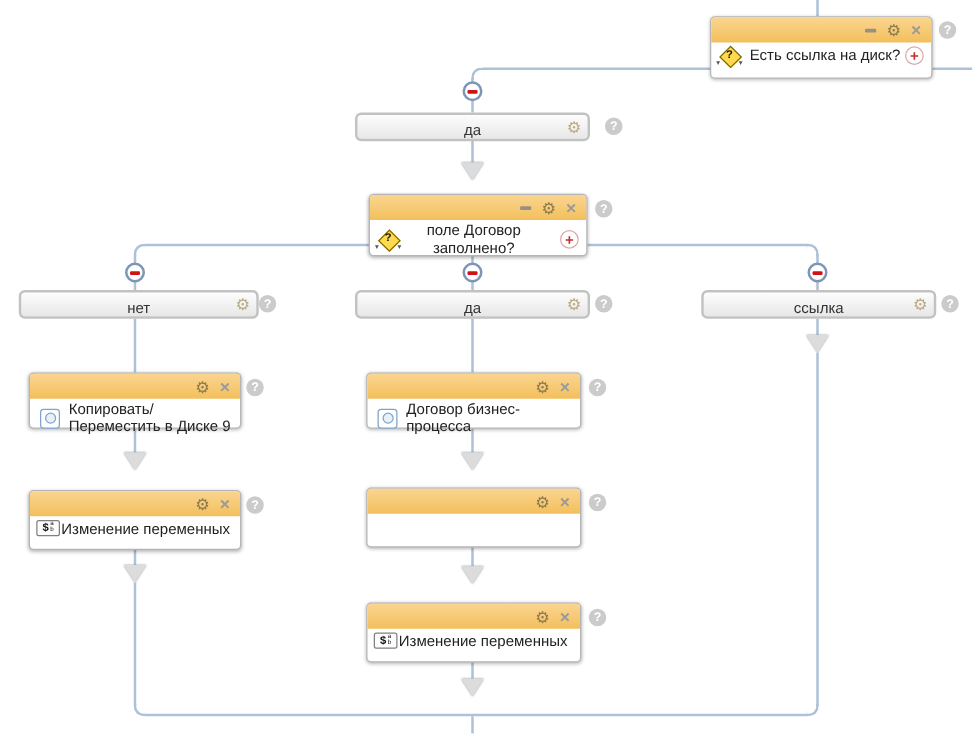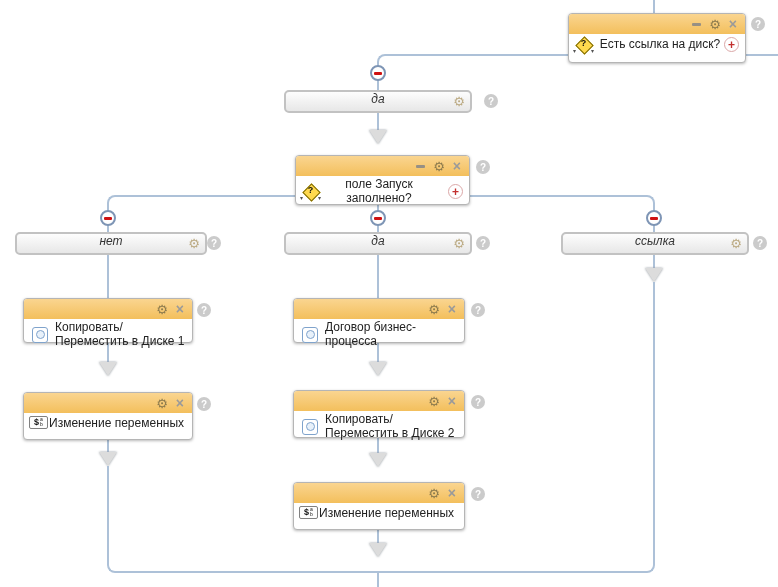--- a/index.html
+++ b/index.html
@@ -24,22 +24,22 @@
   .gear{color:#8d7b4d;font-size:13px;line-height:1;cursor:pointer;}
   .close{color:#9a9a9a;font-size:14px;font-weight:bold;line-height:1;cursor:pointer;}
   .body{display:flex;align-items:center;padding:2px 6px;font-size:12px;color:#222;line-height:1.15;}
   .body.setvar{display:block;position:relative;padding:4px 4px 2px 25px;}
   .cond-text{flex:1;text-align:center;}
   .cond-text.wrap{max-width:112px;}
   .plusbtn{width:15px;height:15px;box-sizing:border-box;border:1px solid #dba8a8;border-radius:50%;
            background:#fff;color:#c3302f;font-size:12px;font-weight:bold;display:flex;flex:none;
            align-items:center;justify-content:center;margin-left:auto;cursor:pointer;line-height:1;}
   .cbox{position:absolute;height:23px;background:linear-gradient(180deg,#fdfdfd,#e7e7e7);
-        border:2px solid #c2c2c2;border-radius:5px;display:flex;align-items:flex-start;
-        justify-content:center;font-size:12px;color:#333;box-sizing:border-box;cursor:pointer;font-style:italic;}
+        border:2px solid #c2c2c2;border-radius:5px;display:flex;align-items:flex-end;
+        justify-content:center;font-size:12px;color:#333;box-sizing:border-box;cursor:pointer;}
   .cbox .gear{position:absolute;right:5px;top:3px;color:#bcab84;}
   .help{position:absolute;width:14px;height:14px;border-radius:50%;background:#cbcbcb;color:#fff;
         font-size:10px;font-weight:bold;display:flex;align-items:center;justify-content:center;cursor:pointer;}
   .minus{position:absolute;width:16px;height:16px;box-sizing:border-box;border:2px solid #7e95b5;
          border-radius:50%;background:#fff;display:flex;align-items:center;justify-content:center;cursor:pointer;}
   .minus .bar{width:8px;height:3px;background:#cf1212;border-radius:1px;}
   .dia{position:relative;width:17px;height:17px;flex:none;margin-right:4px;}
   .dia .d{position:absolute;left:3px;top:3px;width:11px;height:11px;background:#ffd94e;
           border:1px solid #7d6a00;transform:rotate(45deg);}
   .dia .q{position:absolute;left:0;top:2px;width:17px;text-align:center;font-size:9px;font-weight:bold;color:#111;}
@@ -145,21 +145,21 @@
       <span class="gear">⚙</span>
       <span class="close">×</span>
     </div>
     <div class="body">
       <span class="dia">
         <span class="d"></span>
           <span class="q">?</span>
         <span class="t1">▾</span>
           <span class="t2">▾</span>
       </span>
-      <span class="cond-text wrap">поле Запуск заполнено?</span>
+      <span class="cond-text wrap">поле Договор заполнено?</span>
       <span class="plusbtn">+</span>
     </div>
   </div>
   <div class="help" style="left:476px;top:160px">?</div>
 
   <div class="cbox" style="left:15px;top:232px;width:192px">
     <span>нет</span>
     <span class="gear">⚙</span>
   </div>
   <div class="help" style="left:207px;top:236px">?</div>
@@ -178,21 +178,21 @@
 
   <div class="node" style="left:23px;top:298px;width:170px;height:45px">
     <div class="hdr">
       <span class="gear">⚙</span>
       <span class="close">×</span>
     </div>
     <div class="body">
       <span class="sq">
           <i></i>
         </span>
-      <span>Копировать/Переместить в Диске 1</span>
+      <span>Копировать/Переместить в Диске 9</span>
     </div>
   </div>
   <div class="help" style="left:197px;top:303px">?</div>
 
   <div class="node" style="left:23px;top:392px;width:170px;height:48px">
     <div class="hdr">
       <span class="gear">⚙</span>
       <span class="close">×</span>
     </div>
     <div class="body setvar">
@@ -220,26 +220,20 @@
       <span>Договор бизнес-процесса</span>
     </div>
   </div>
   <div class="help" style="left:471px;top:303px">?</div>
 
   <div class="node" style="left:293px;top:390px;width:172px;height:48px">
     <div class="hdr">
       <span class="gear">⚙</span>
       <span class="close">×</span>
     </div>
-    <div class="body">
-      <span class="sq">
-          <i></i>
-        </span>
-      <span>Копировать/Переместить в Диске 2</span>
-    </div>
   </div>
   <div class="help" style="left:471px;top:395px">?</div>
 
   <div class="node" style="left:293px;top:482px;width:172px;height:48px">
     <div class="hdr">
       <span class="gear">⚙</span>
       <span class="close">×</span>
     </div>
     <div class="body setvar">
       <span>Изменение переменных</span>

